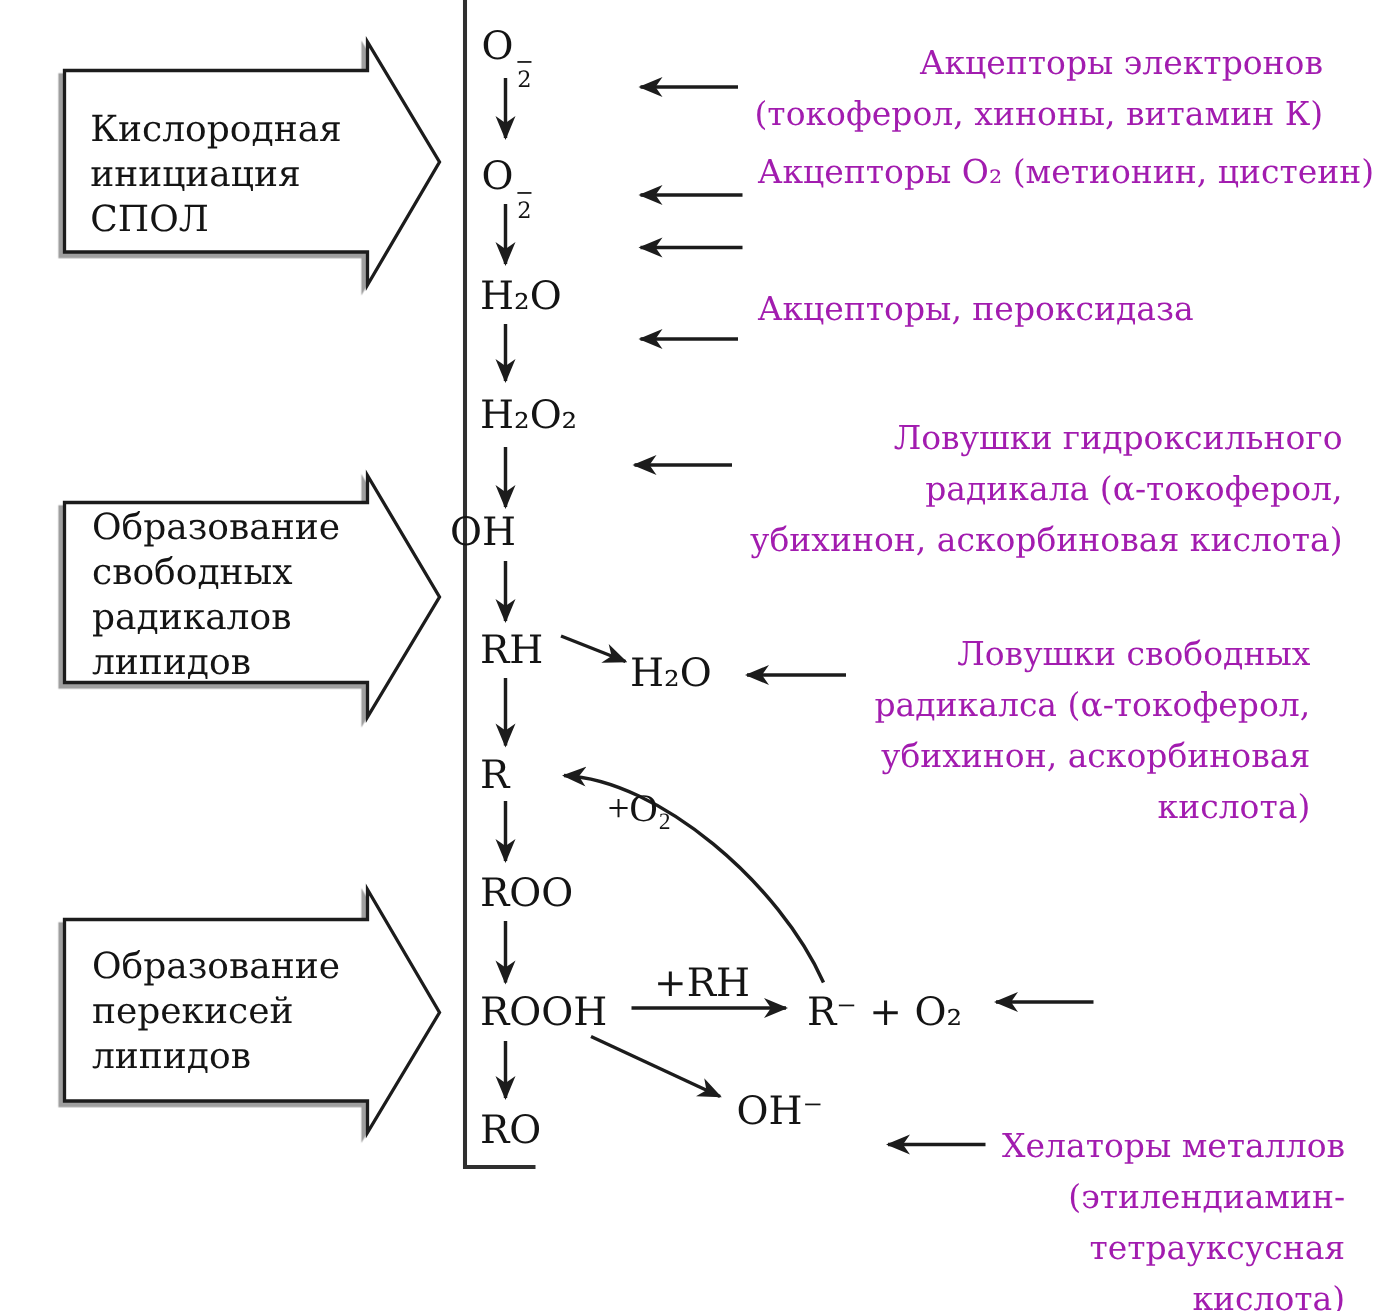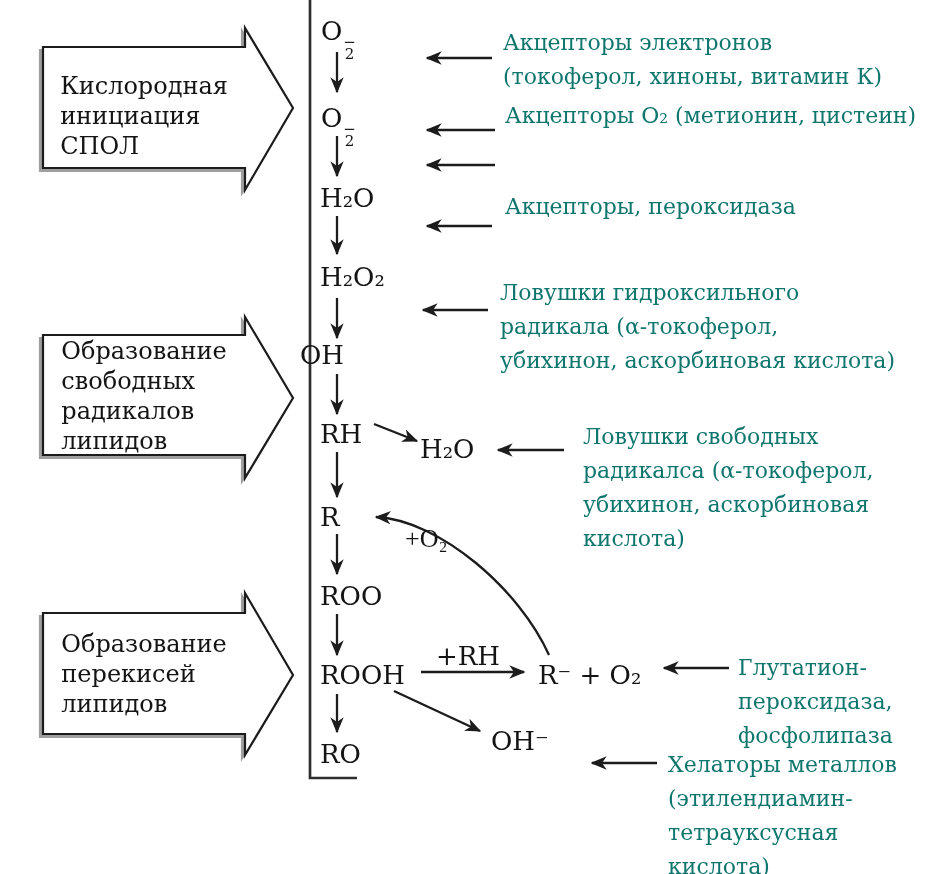--- a/index.html
+++ b/index.html
@@ -22,21 +22,21 @@
     font-size:24px; line-height:30px; color:#141414;
   }
   .f {
     position:absolute; font-size:26px; line-height:30px; white-space:nowrap; color:#141414;
   }
   .stk {
     display:inline-flex; flex-direction:column; align-items:center;
     font-size:15px; line-height:12px; vertical-align:-7px; margin-left:1px;
   }
   .ann {
-    position:absolute; font-size:22px; line-height:34px; white-space:pre-line; color:#0f766e;
+    position:absolute; font-size:22px; line-height:34px; white-space:pre-line; color:#a21caf;text-align:right;
   }
 </style>
 </head>
 <body>
 
 <div class="canvas">
 
   <svg class="layer" width="933" height="874" viewBox="0 0 933 874">
     <defs>
       <marker id="ah" viewBox="0 0 12 10" refX="11" refY="5" markerWidth="7" markerHeight="5.8" orient="auto">
@@ -123,21 +123,18 @@
 (токоферол, хиноны, витамин К)</div>
   <div class="ann" style="left:505px; top:99px;">Акцепторы O₂ (метионин, цистеин)</div>
   <div class="ann" style="left:505px; top:190px;">Акцепторы, пероксидаза</div>
   <div class="ann" style="left:500px; top:276px;">Ловушки гидроксильного
 радикала (α-токоферол,
 убихинон, аскорбиновая кислота)</div>
   <div class="ann" style="left:583px; top:420px;">Ловушки свободных
 радикалса (α-токоферол,
 убихинон, аскорбиновая
 кислота)</div>
-  <div class="ann" style="left:738px; top:651px;">Глутатион-
-пероксидаза,
-фосфолипаза</div>
   <div class="ann" style="left:668px; top:748px;">Хелаторы металлов
 (этилендиамин-
 тетрауксусная
 кислота)</div>
 
 </div>
 
 </body></html>

